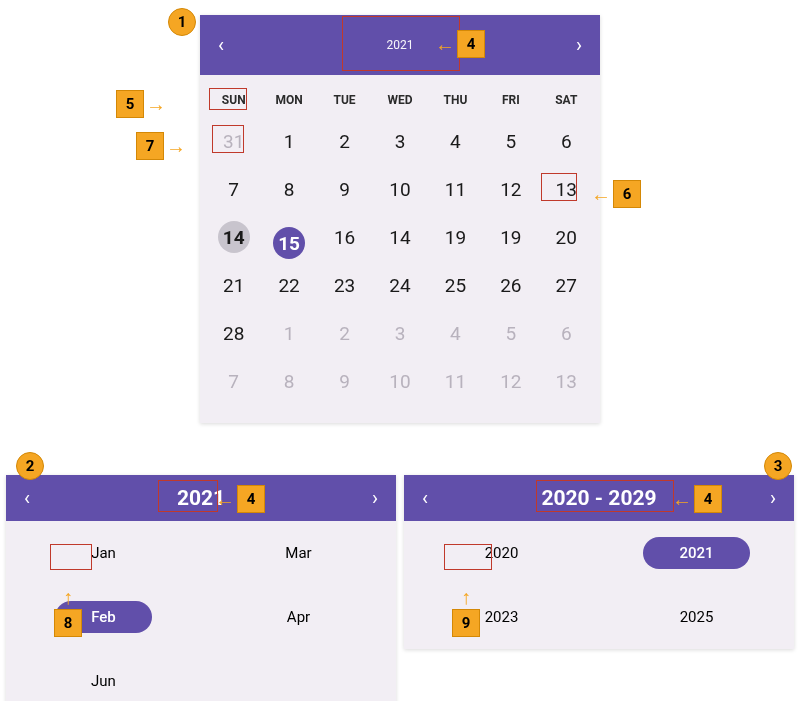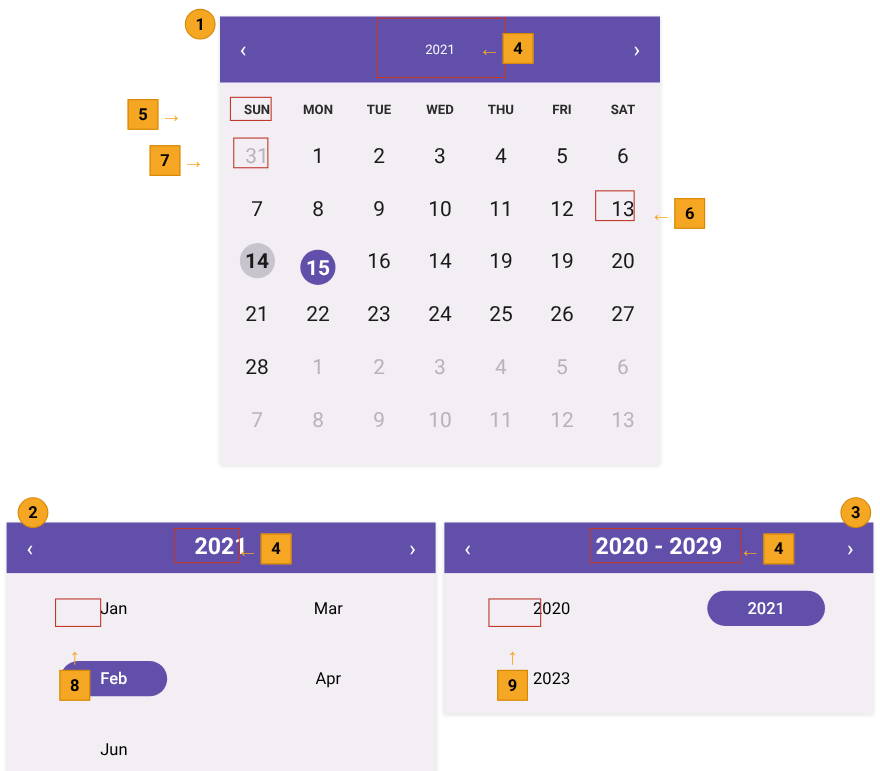--- a/index.html
+++ b/index.html
@@ -291,20 +291,21 @@
     <span class="chev">‹</span>
     <div class="hdr-title">2020 - 2029</div>
     <span class="chev">›</span>
   </div>
   <div class="grid3" id="year-grid">
       <div class="cell">2020</div>
       <div class="cell">
         <span class="pill">2021</span>
       </div>
       <div class="cell">2023</div>
+      <div class="cell">2025</div>
     </div>
 </div>
 
 <div class="redbox" style="left:342px;top:16px;width:118px;height:55px"></div>
 <div class="redbox" style="left:209px;top:88px;width:38px;height:22px"></div>
 <div class="redbox" style="left:212px;top:125px;width:32px;height:28px"></div>
 <div class="redbox" style="left:541px;top:173px;width:36px;height:28px"></div>
 <div class="redbox" style="left:158px;top:480px;width:60px;height:32px"></div>
 <div class="redbox" style="left:50px;top:544px;width:42px;height:26px"></div>
 <div class="redbox" style="left:536px;top:480px;width:138px;height:32px"></div>

